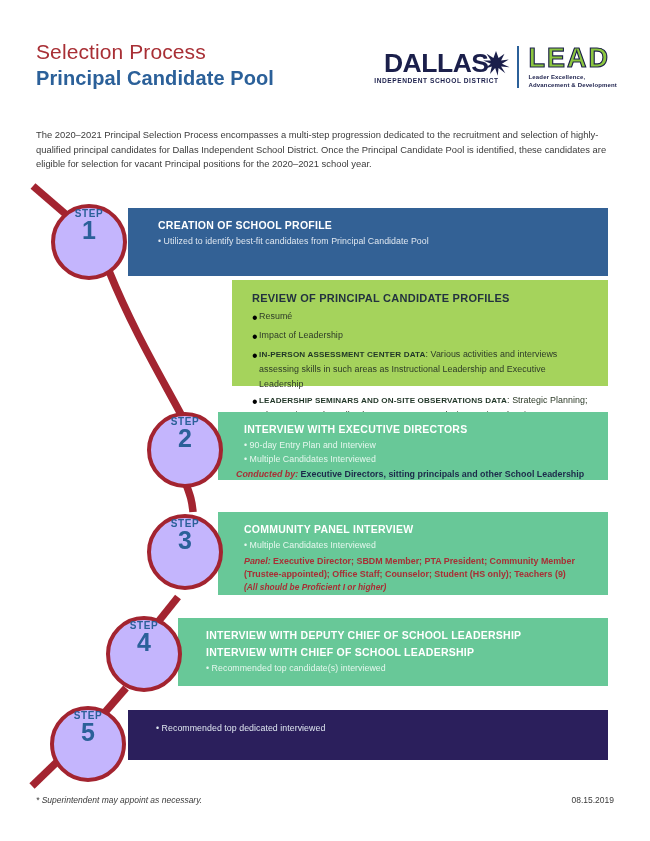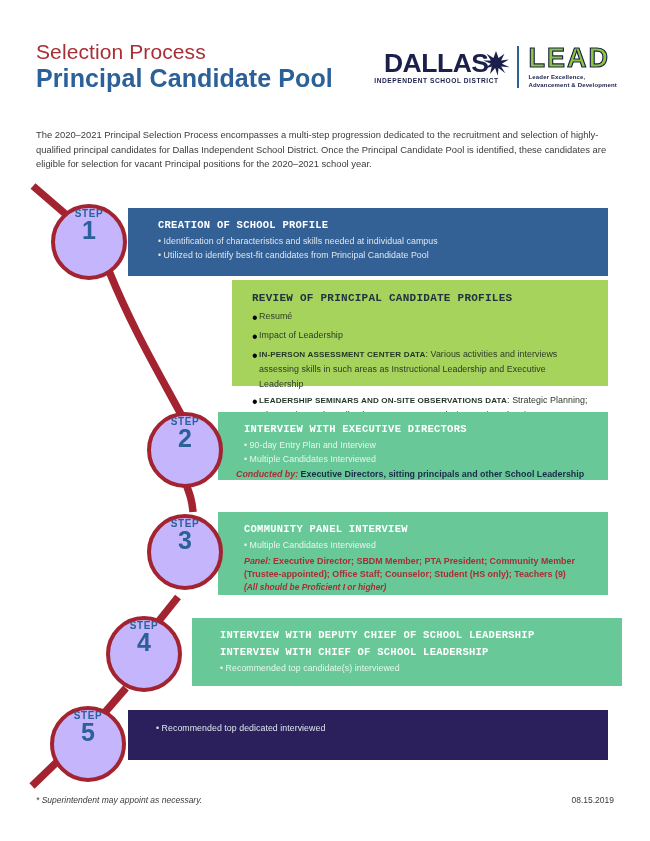--- a/index.html
+++ b/index.html
@@ -17,21 +17,21 @@
 
   
   #header { position: absolute; left: 0; top: 0; width: 650px; height: 110px; }
 
   .title-wrap { position: absolute; left: 36px; top: 40px; }
   .title-line1 {
     font-size: 21px; color: #a82f35; letter-spacing: .1px;
     font-weight: 400; line-height: 24px;
   }
   .title-line2 {
-    font-size: 25px; color: #2b6099; font-weight: bold;
+    font-size: 20px; color: #2b6099; font-weight: bold;
     line-height: 26px; letter-spacing: .1px; margin-top: 1px;
   }
 
   
   .logo-lockup { position: absolute; right: 33px; top: 42px; height: 50px; display: flex; align-items: center; }
   .dallas-block { position: relative; padding-right: 8px; text-align: center; }
   .dallas-word {
     font-family: "Liberation Sans", sans-serif;
     font-weight: bold; font-size: 26px; letter-spacing: -0.5px;
     color: #1b1f4b; line-height: 26px;
@@ -68,21 +68,21 @@
     position: absolute;
     padding: 10px 14px 10px 18px;
   }
   .band.blue   { background: #336195; }
   .band.lime   { background: #a5d35c; }
   .band.mint   { background: #68c898; }
   .band.navy   { background: #2b1f5c; }
 
   .band-title {
     font-size: 10.5px; font-weight: bold; letter-spacing: .25px;
-    line-height: 15px; margin-bottom: 2px; font-family: Liberation Mono, monospace;
+    line-height: 15px; margin-bottom: 2px;
   }
   .band.blue .band-title, .band.navy .band-title { color: #ffffff; }
   .band.mint .band-title { color: #ffffff; }
   .band.lime .band-title { color: #23323f; font-size: 11px; }
 
   .band-li {
     font-size: 8.8px; line-height: 13.5px; letter-spacing: .05px;
   }
   .band.blue .band-li, .band.navy .band-li { color: #dfe7f0; }
   .band.mint .band-li { color: #e6f7ee; }
@@ -166,21 +166,20 @@
     <path d="M 33 186 L 84 230" fill="none" stroke="#a32430" stroke-width="7.5" stroke-linecap="butt"></path>
     <path d="M 109 271 C 133 330, 160 375, 183 418" fill="none" stroke="#a32430" stroke-width="7.5" stroke-linecap="butt"></path>
     <path d="M 186 484 C 190 495, 192 500, 193 512" fill="none" stroke="#a32430" stroke-width="7.5" stroke-linecap="butt"></path>
     <path d="M 178 597 L 158 622" fill="none" stroke="#a32430" stroke-width="7.5" stroke-linecap="butt"></path>
     <path d="M 126 688 L 100 718" fill="none" stroke="#a32430" stroke-width="7.5" stroke-linecap="butt"></path>
     <path d="M 61 758 L 32 786" fill="none" stroke="#a32430" stroke-width="7.5" stroke-linecap="butt"></path>
   </svg>
 
   <div class="band blue" style="left:128px; top:208px; width:480px; height:68px;">
     <div class="band-title" style="margin-left:12px">CREATION OF SCHOOL PROFILE</div>
-    <div class="band-li" style="margin-left:12px">• Identification of characteristics and skills needed at individual campus</div>
     <div class="band-li" style="margin-left:12px">• Utilized to identify best-fit candidates from Principal Candidate Pool</div>
   </div>
   <div class="step-circle" style="left:51px; top:204px; width:76px; height:76px;">
     <span class="step-word">STEP</span>
     <span class="step-num">1</span>
   </div>
 
   <div class="band lime" style="left:232px; top:280px; width:376px; height:106px; padding:11px 18px 10px 20px;">
     <div class="band-title">REVIEW OF PRINCIPAL CANDIDATE PROFILES</div>
     <div class="lime-li" style="margin-top:3px;">
@@ -216,21 +215,21 @@
     <div class="band-title" style="margin-left:8px">COMMUNITY PANEL INTERVIEW</div>
     <div class="band-li" style="margin-left:8px">• Multiple Candidates Interviewed</div>
     <div class="note" style="margin-left:8px"><span class="lead-lbl">Panel:</span><span class="body-red"> Executive Director; SBDM Member; PTA President; Community Member (Trustee-appointed); Office Staff; Counselor; Student (HS only); Teachers (9)</span></div>
     <div class="note" style="margin-left:8px; margin-top:0"><span class="small-it">(All should be Proficient I or higher)</span></div>
   </div>
   <div class="step-circle" style="left:147px; top:514px; width:76px; height:76px;">
     <span class="step-word">STEP</span>
     <span class="step-num">3</span>
   </div>
 
-  <div class="band mint" style="left:192px; top:618px; width:430px; height:68px;">
+  <div class="band mint" style="left:178px; top:618px; width:430px; height:68px;">
     <div class="band-title" style="margin-left:10px">INTERVIEW WITH DEPUTY CHIEF OF SCHOOL LEADERSHIP</div>
     <div class="band-title" style="margin-left:10px">INTERVIEW WITH CHIEF OF SCHOOL LEADERSHIP</div>
     <div class="band-li" style="margin-left:10px">• Recommended top candidate(s) interviewed</div>
   </div>
   <div class="step-circle" style="left:106px; top:616px; width:76px; height:76px;">
     <span class="step-word">STEP</span>
     <span class="step-num">4</span>
   </div>
 
   <div class="band navy" style="left:128px; top:710px; width:480px; height:50px; padding-top:12px;">

